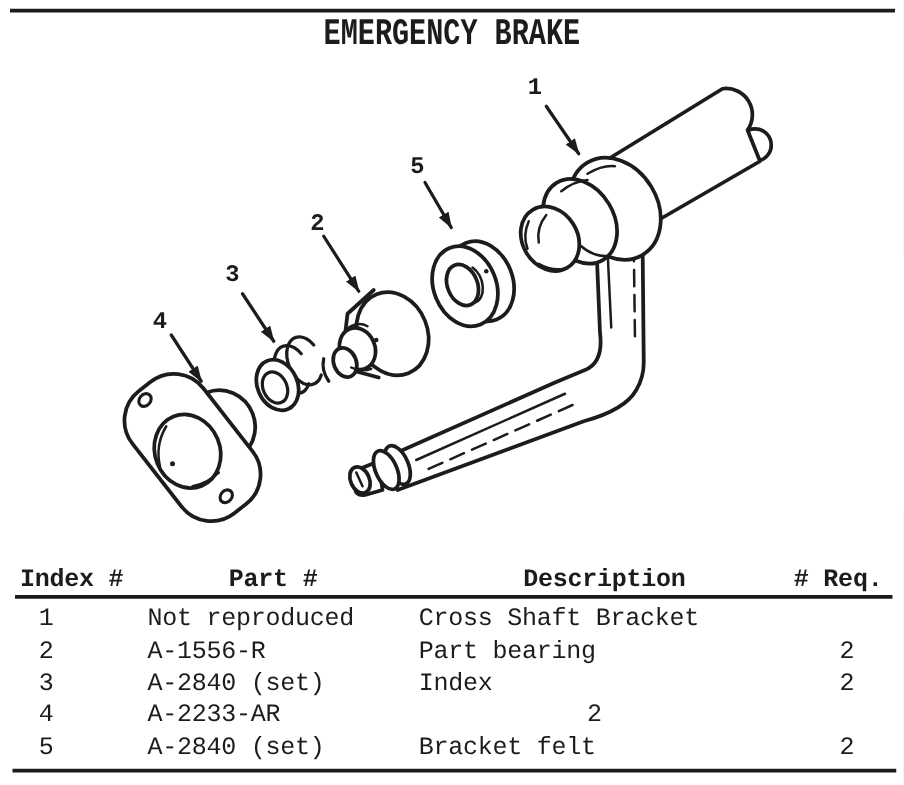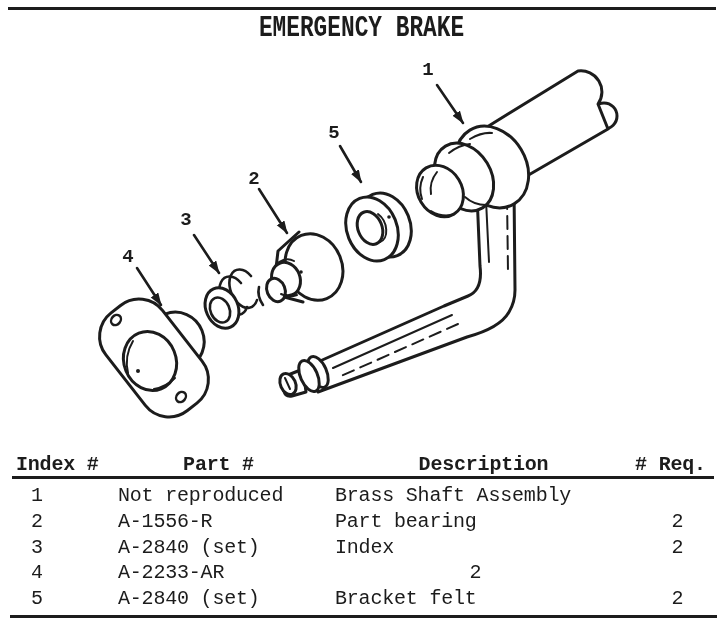--- a/index.html
+++ b/index.html
@@ -156,21 +156,21 @@
   <div class="parts-table">
     <div class="t-row t-head">
       <span class="c1">Index #</span>
       <span class="c2">Part #</span>
       <span class="c3">Description</span>
       <span class="c4"># Req.</span>
     </div>
     <div class="t-row t-body-start">
       <span class="c1">1</span>
       <span class="c2">Not reproduced</span>
-      <span class="c3">Brass Shaft Assembly</span>
+      <span class="c3">Cross Shaft Bracket</span>
       <span class="c4"></span>
     </div>
     <div class="t-row">
       <span class="c1">2</span>
       <span class="c2">A-1556-R</span>
       <span class="c3">Part bearing</span>
       <span class="c4">2</span>
     </div>
     <div class="t-row">
       <span class="c1">3</span>

